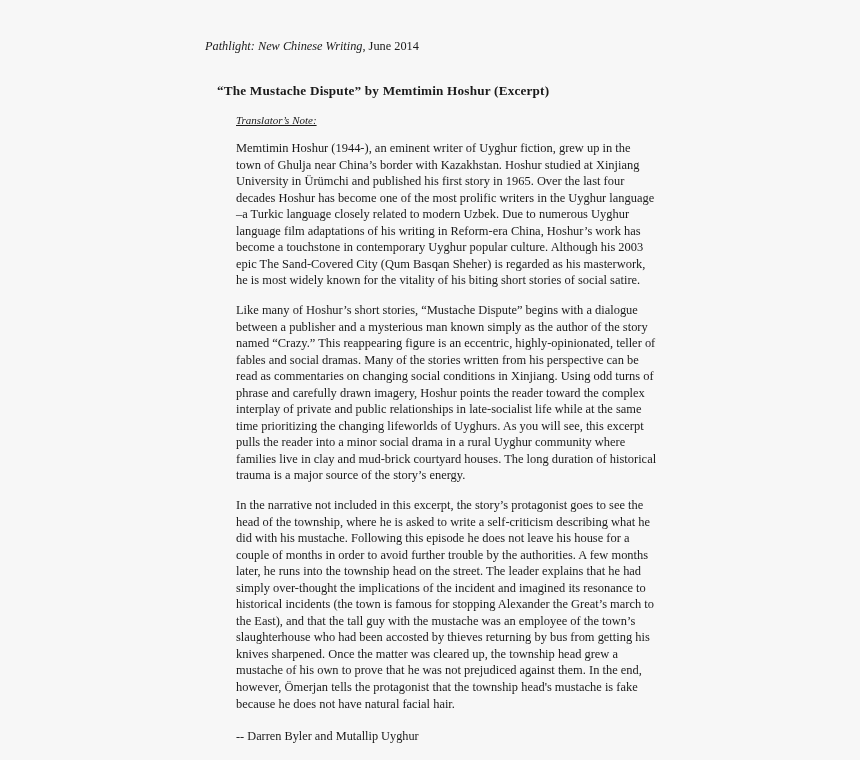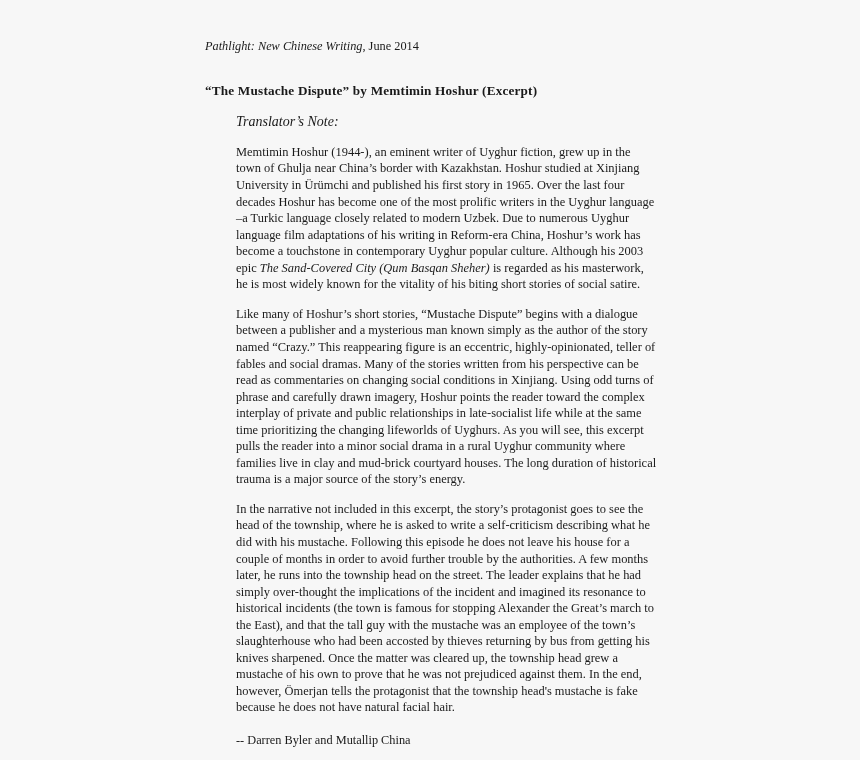--- a/index.html
+++ b/index.html
@@ -32,50 +32,50 @@
   }
   .running-head .pub {
     font-style: italic;
   }
 
   
   .doc-title {
     font-size: 13.2px;
     font-weight: bold;
     line-height: 1.3;
-    margin: 0 0 14px 0;
+    margin: 0 0 14px 12px;
     letter-spacing: 0.2px;
     white-space: nowrap;
   }
 
   
   .note-block {
     margin-left: 31px;
     width: 421px;
   }
 
   .note-label {
     font-style: italic;
-    font-size: 14px;
+    font-size: 11px;
     line-height: 1.3;
     margin: 0 0 13px 0;
+    text-decoration: underline;
   }
 
   .note-para {
     font-size: 12.45px;
     line-height: 16.55px;
     margin: 0 0 13px 0;
     text-align: left;
   }
   .note-para:last-child {
     margin-bottom: 0;
   }
 
   .note-para .ital {
-    font-style: italic;
     text-align: right;
   }
 
   .credit {
     font-size: 12.3px;
     line-height: 16.5px;
     margin: 16px 0 0 0;
   }
 </style>
 </head>
@@ -92,17 +92,17 @@
   <div class="note-block">
 
     <p class="note-label">Translator’s Note:</p>
 
     <p class="note-para"><span>Memtimin Hoshur (1944-), an eminent writer of Uyghur fiction, grew up in the town of Ghulja near China’s border with Kazakhstan. Hoshur studied at Xinjiang University in Ürümchi and published his first story in 1965. Over the last four decades Hoshur has become one of the most prolific writers in the Uyghur language –a Turkic language closely related to modern Uzbek. Due to numerous Uyghur language film adaptations of his writing in  Reform-era China, Hoshur’s work has become a touchstone in contemporary Uyghur popular culture. Although his 2003 epic </span><span class="ital">The Sand-Covered City (Qum Basqan Sheher)</span><span> is regarded as his masterwork, he is most widely known for the vitality of his biting short stories of social satire.</span></p>
 
     <p class="note-para">Like many of Hoshur’s short stories, “Mustache Dispute” begins with a dialogue between a publisher and a mysterious man known simply as the author of the story named “Crazy.” This reappearing figure is an eccentric, highly-opinionated, teller of fables and social dramas. Many of the stories written from his perspective can be read as commentaries on changing social conditions in Xinjiang. Using odd turns of phrase and carefully drawn imagery, Hoshur points the reader toward the complex interplay of private and public relationships in late-socialist life while at the same time prioritizing the changing lifeworlds of Uyghurs. As you will see, this excerpt pulls the reader into a minor social drama in a rural Uyghur community where families live in clay and mud-brick courtyard houses. The long duration of historical trauma is a major source of the story’s energy.</p>
 
     <p class="note-para">In the narrative not included in this excerpt, the story’s protagonist goes to see the head of the township, where he is asked to write a self-criticism describing what he did with his mustache. Following this episode he does not leave his house for a couple of months in order to avoid further trouble by the authorities. A few months later, he runs into the township head on the street. The leader explains that he had simply over-thought the implications of the incident and imagined its resonance to historical incidents (the town is famous for stopping Alexander the Great’s march to the East), and that the tall guy with the mustache was an employee of the town’s slaughterhouse who had been accosted by thieves returning by bus from getting his knives sharpened. Once the matter was cleared up, the township head grew a mustache of his own to prove that he was not prejudiced against them. In the end, however, Ömerjan tells the protagonist that the township head's mustache is fake because he does not have natural facial hair.</p>
 
-    <p class="credit">-- Darren Byler and Mutallip China</p>
+    <p class="credit">-- Darren Byler and Mutallip Uyghur</p>
 
   </div>
 
 </div>
 
 </body></html>

